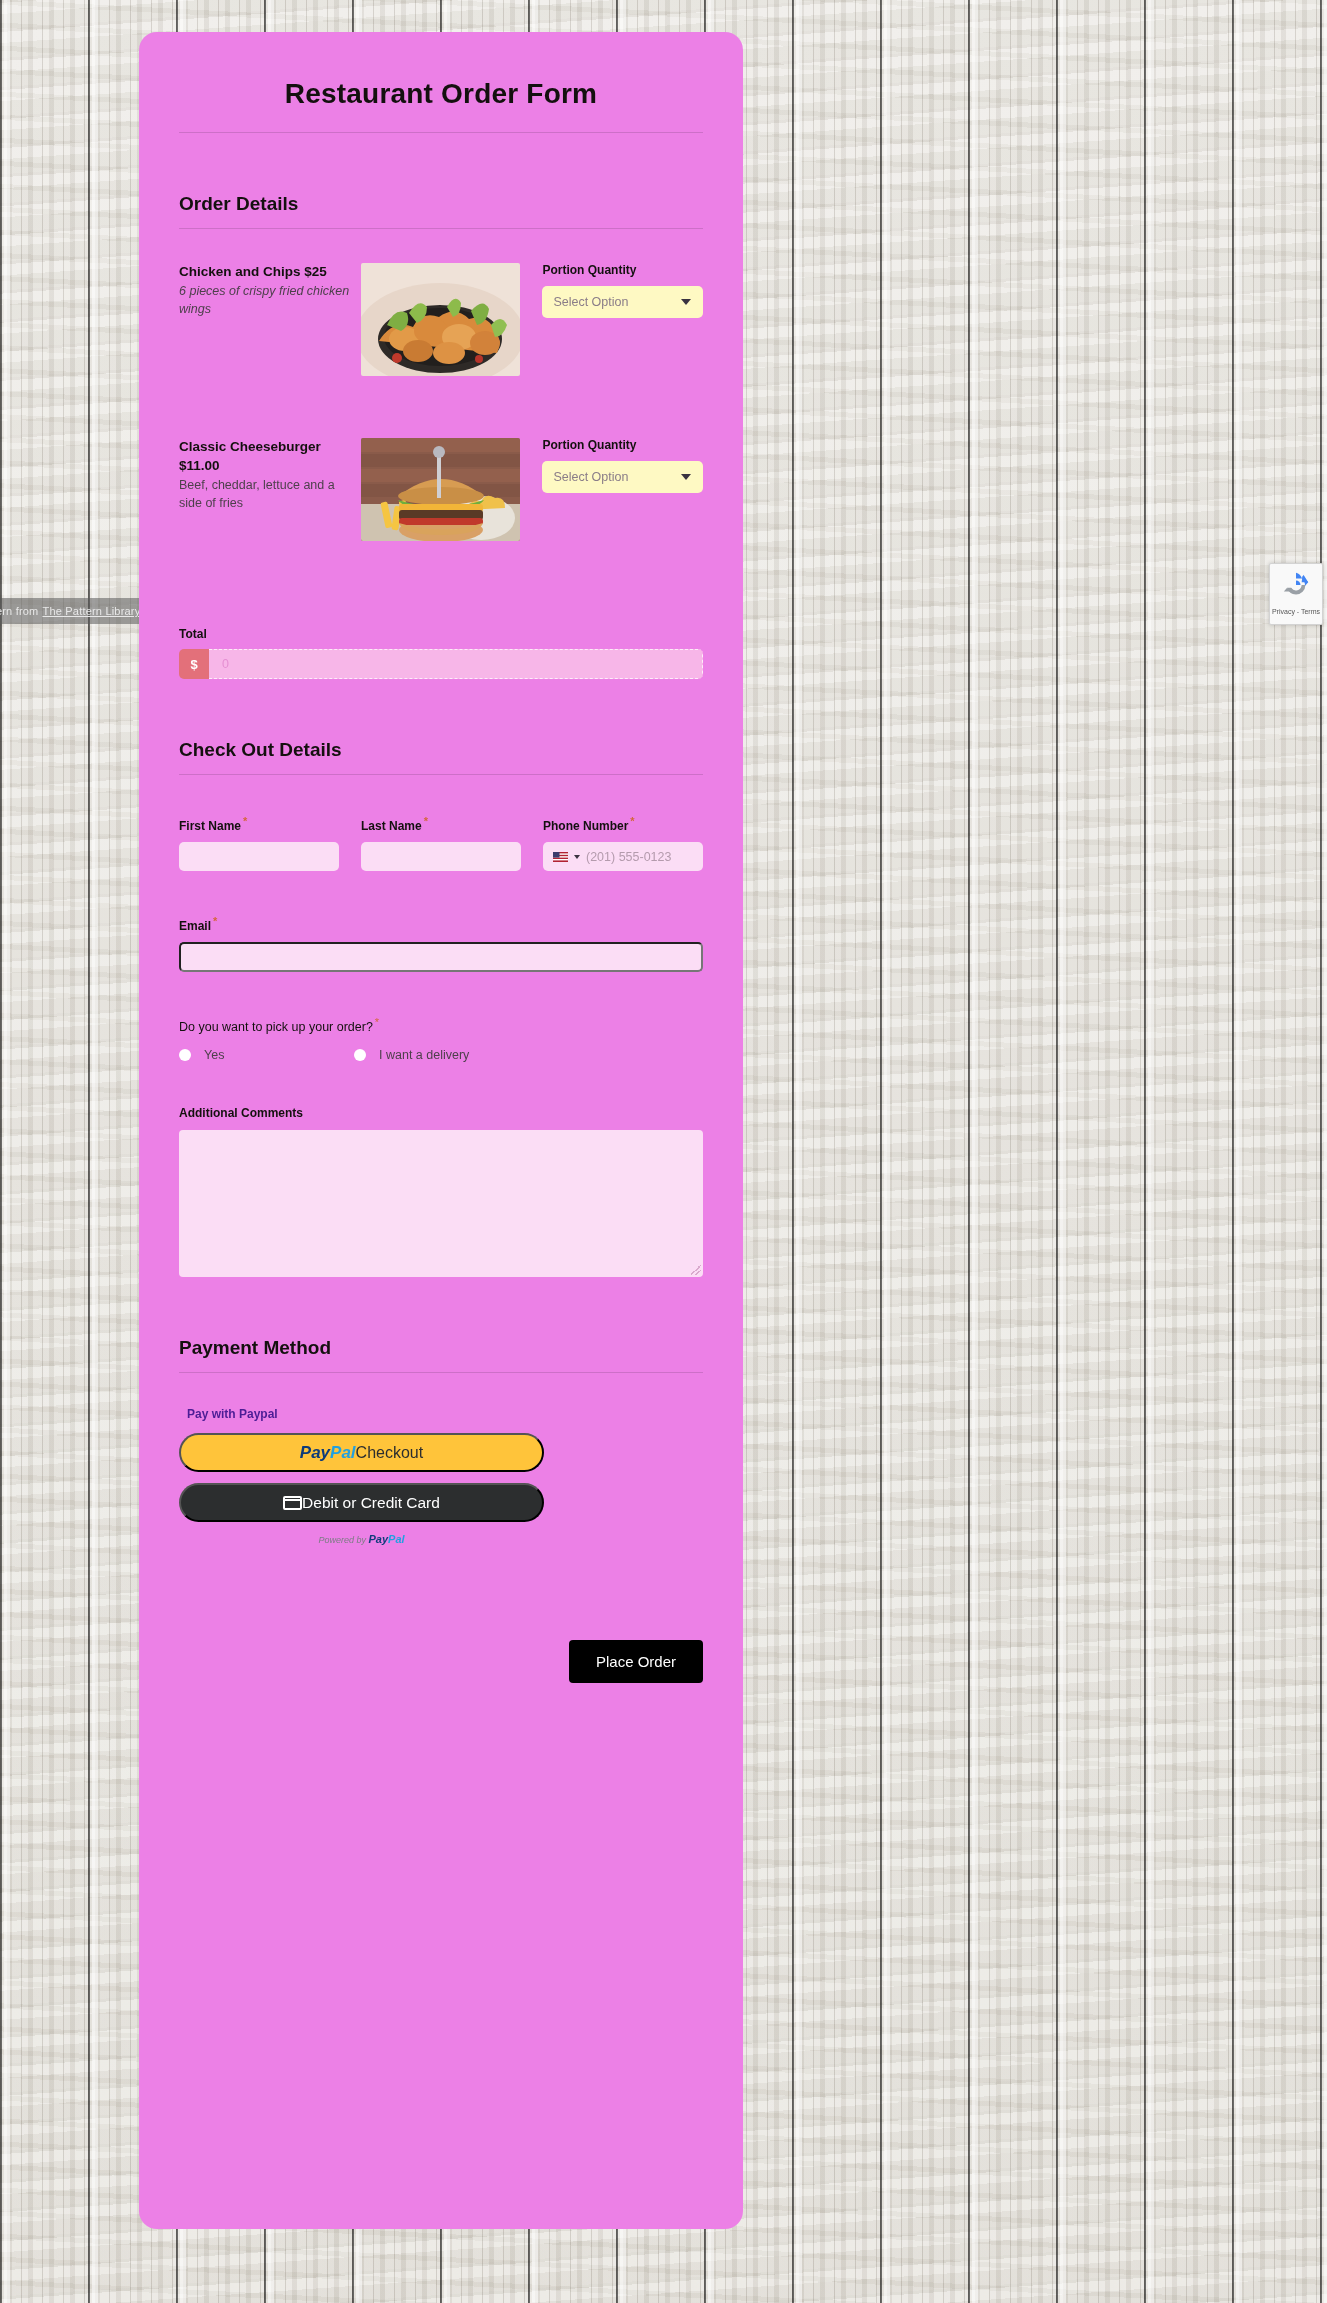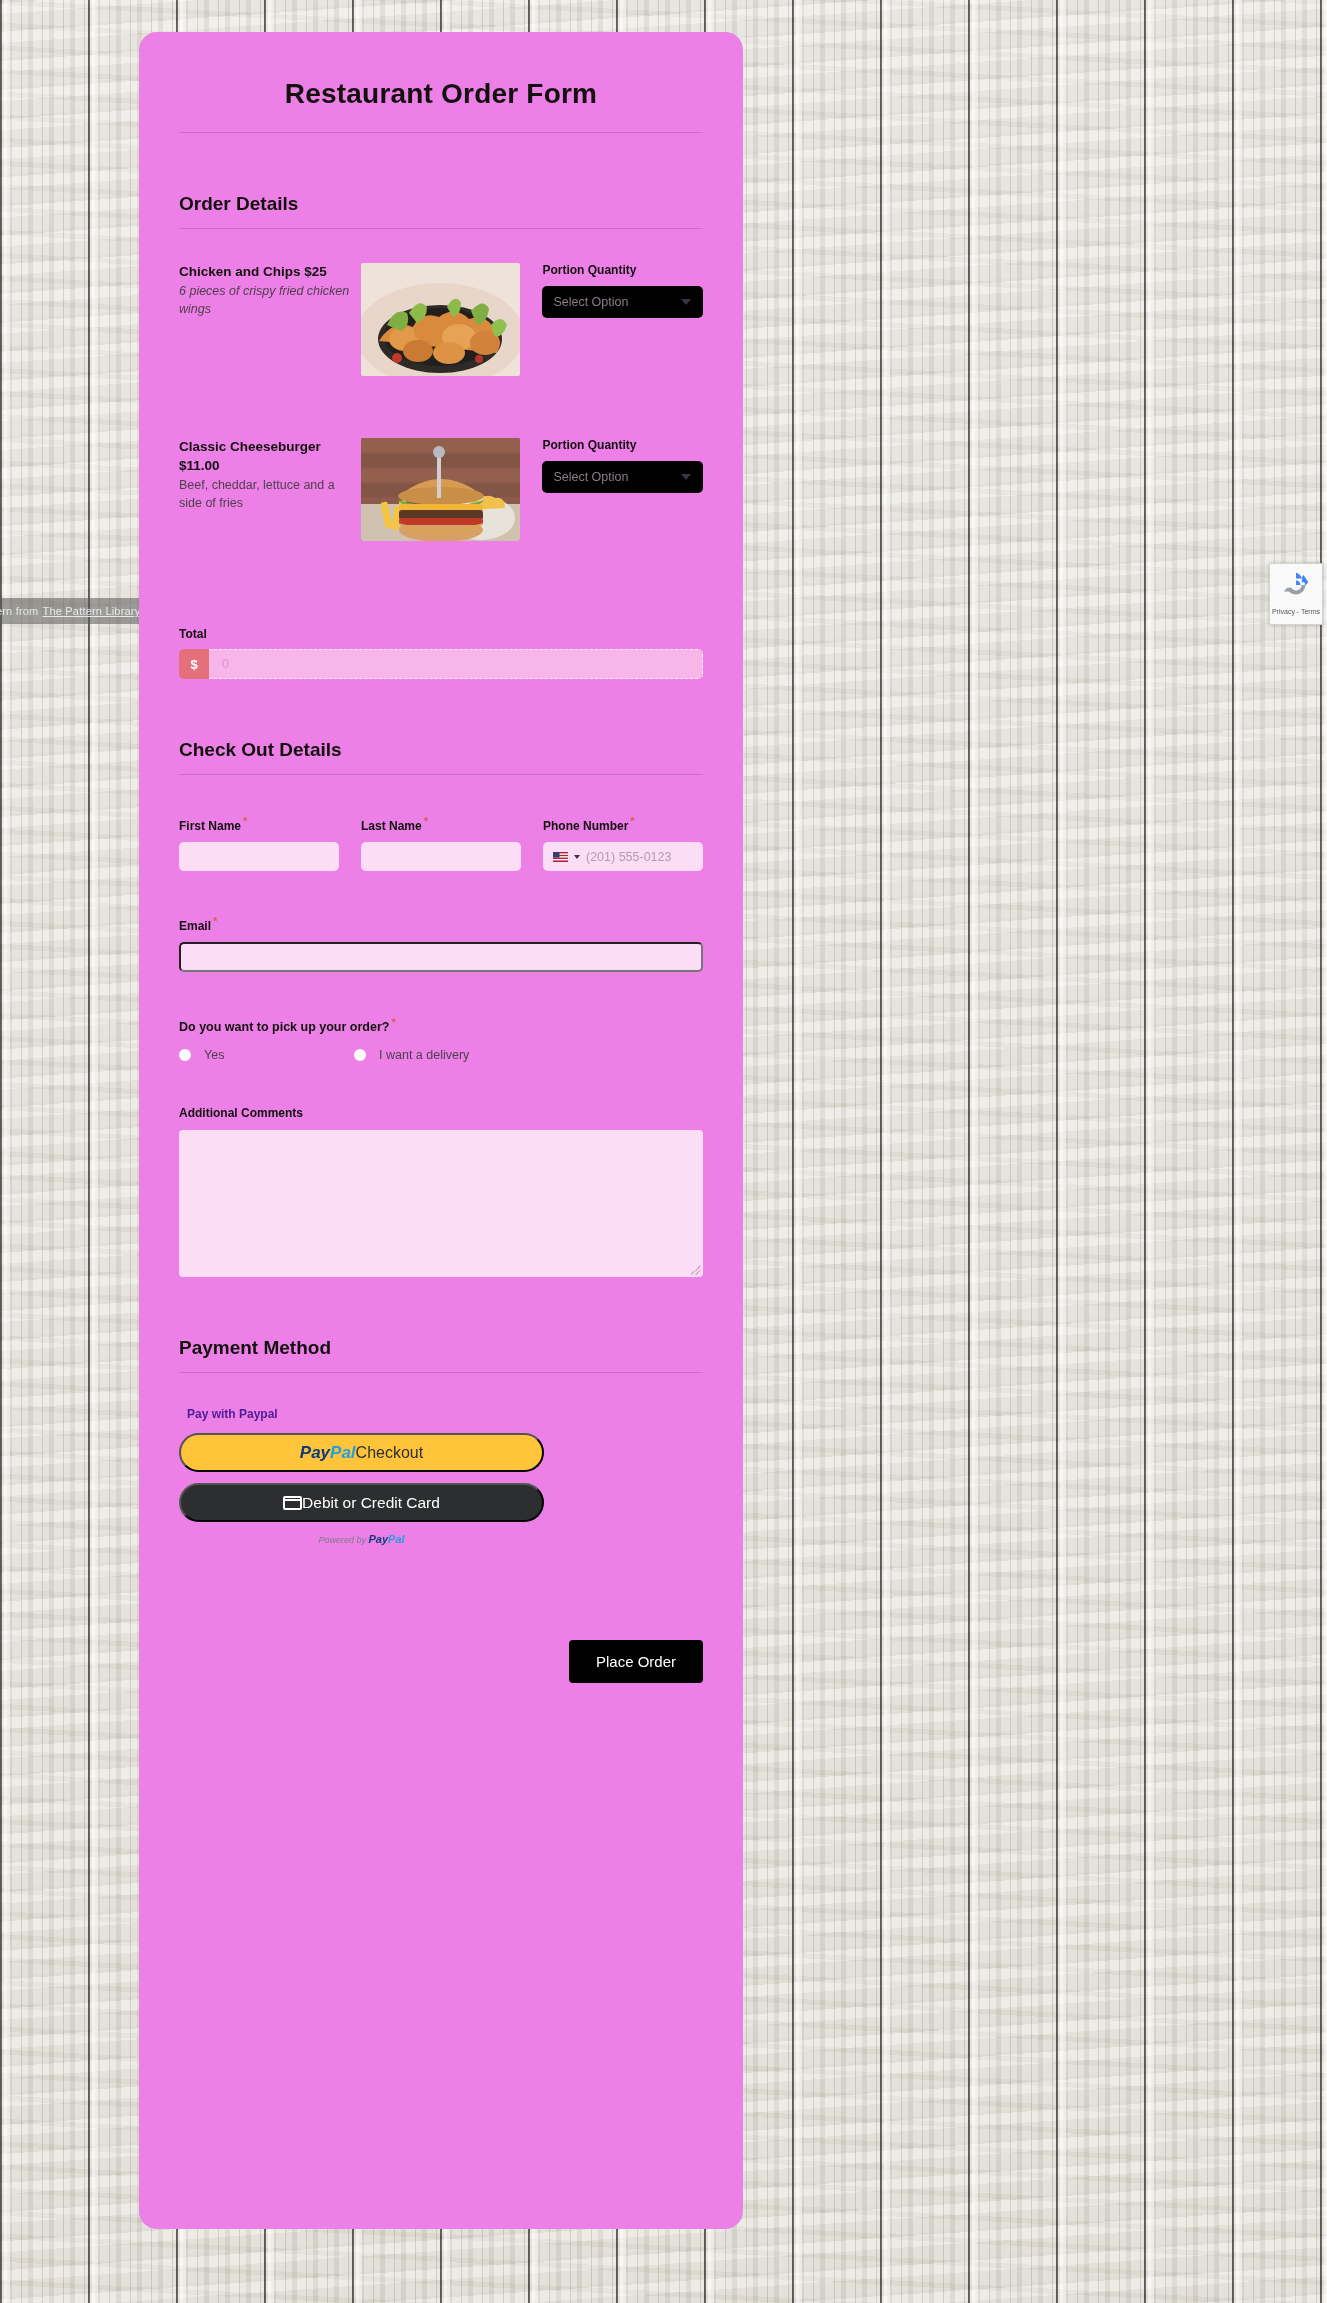--- a/index.html
+++ b/index.html
@@ -85,21 +85,21 @@
   .prod-desc.italic { font-style:italic; }
 
   .prod-img { width:159px; height:113px; border-radius:2px; overflow:hidden; flex:none; }
   .prod-img.second { height:103px; }
   .prod-img svg { display:block; width:100%; height:100%; }
 
   .prod-field { margin-left:22px; width:163px; }
   .field-label { font-size:12px; font-weight:700; color:#14100f; margin-bottom:9px; }
 
   .select-box {
-    height:32px; background:#000000; border-radius:5px;
+    height:32px; background:#fef9c3; border-radius:5px;
     display:flex; align-items:center; padding:0 11px;
     font-size:12.5px; color:#8a7d88; position:relative;
   }
   .select-caret {
     position:absolute; right:12px; top:50%; transform:translateY(-50%);
     width:0;height:0;border-left:5px solid transparent;border-right:5px solid transparent;
     border-top:6px solid #3a3340;
   }
 
   
@@ -131,21 +131,21 @@
   .flag { width:15px; height:10px; display:block; }
   .mini-caret {
     width:0;height:0;border-left:3.5px solid transparent;border-right:3.5px solid transparent;
     border-top:4.5px solid #3a3340;
   }
 
   .field-block { margin-top:44px; }
   .email-input { height:30px; background:#fbddf5; border-radius:5px; width:100%; }
 
   
-  .radio-q { font-size:12.5px; font-weight:700; color:#14100f; }
+  .radio-q { font-size:12.5px; font-weight:400; color:#14100f; }
   .radio-row { display:flex; margin-top:14px; }
   .radio-item { display:flex; align-items:center; gap:13px; }
   .radio-item.first { width:175px; }
   .radio-dot { width:12px;height:12px;border-radius:50%;background:#fff; flex:none;}
   .radio-text { font-size:12.5px; color:#4d3f4b; }
 
   
   .ta-label { font-size:12px; font-weight:700; color:#14100f; margin-bottom:10px;}
   .ta-box {
     height:147px; background:#fbddf5; border-radius:4px; position:relative;

